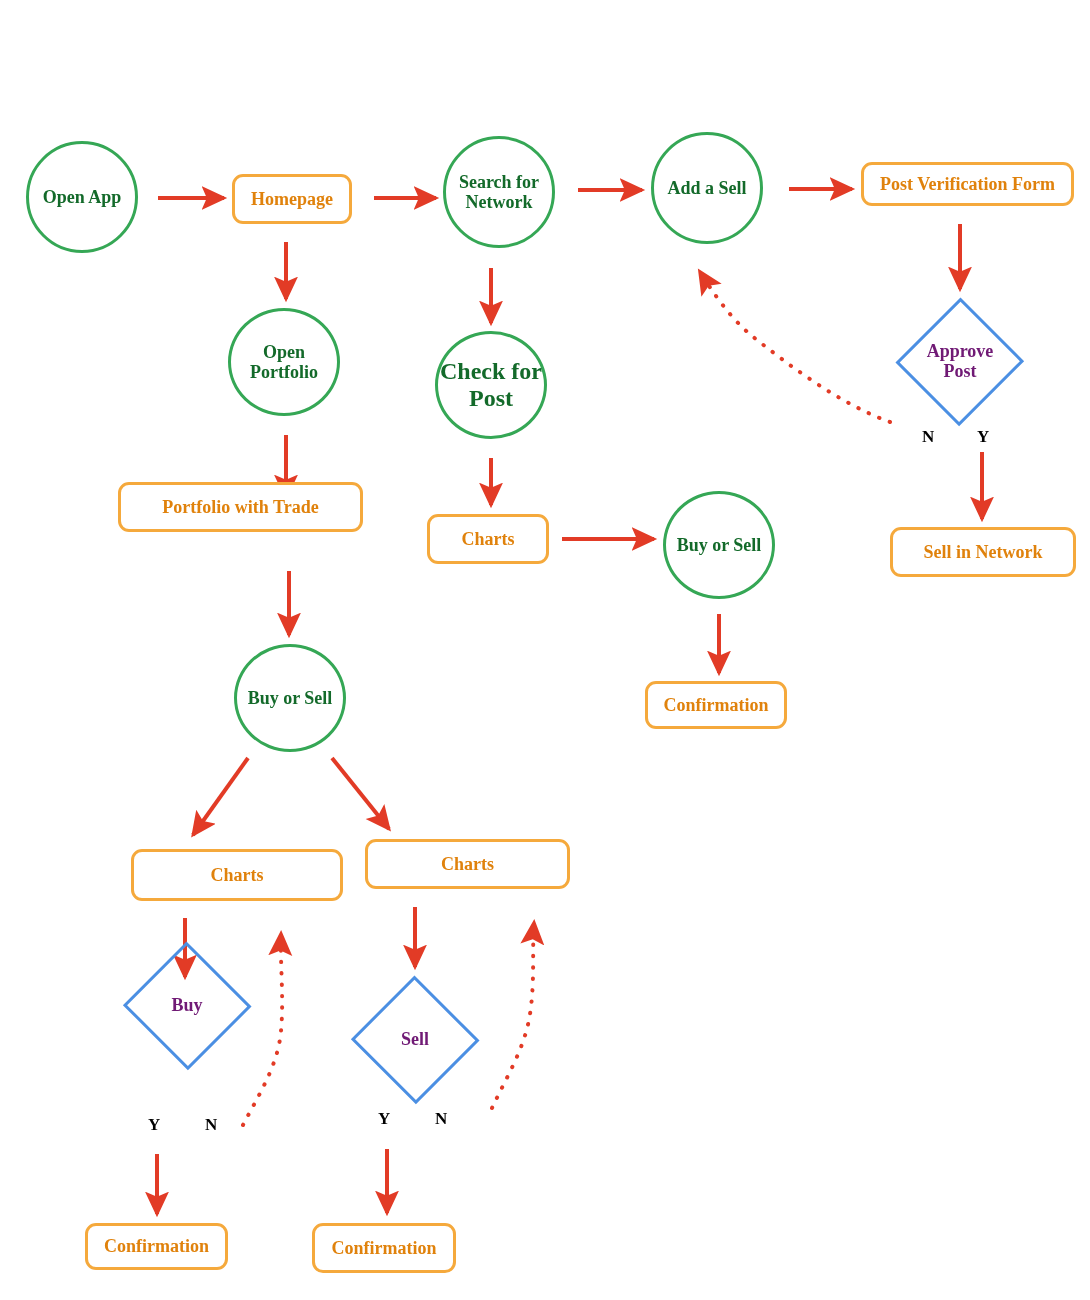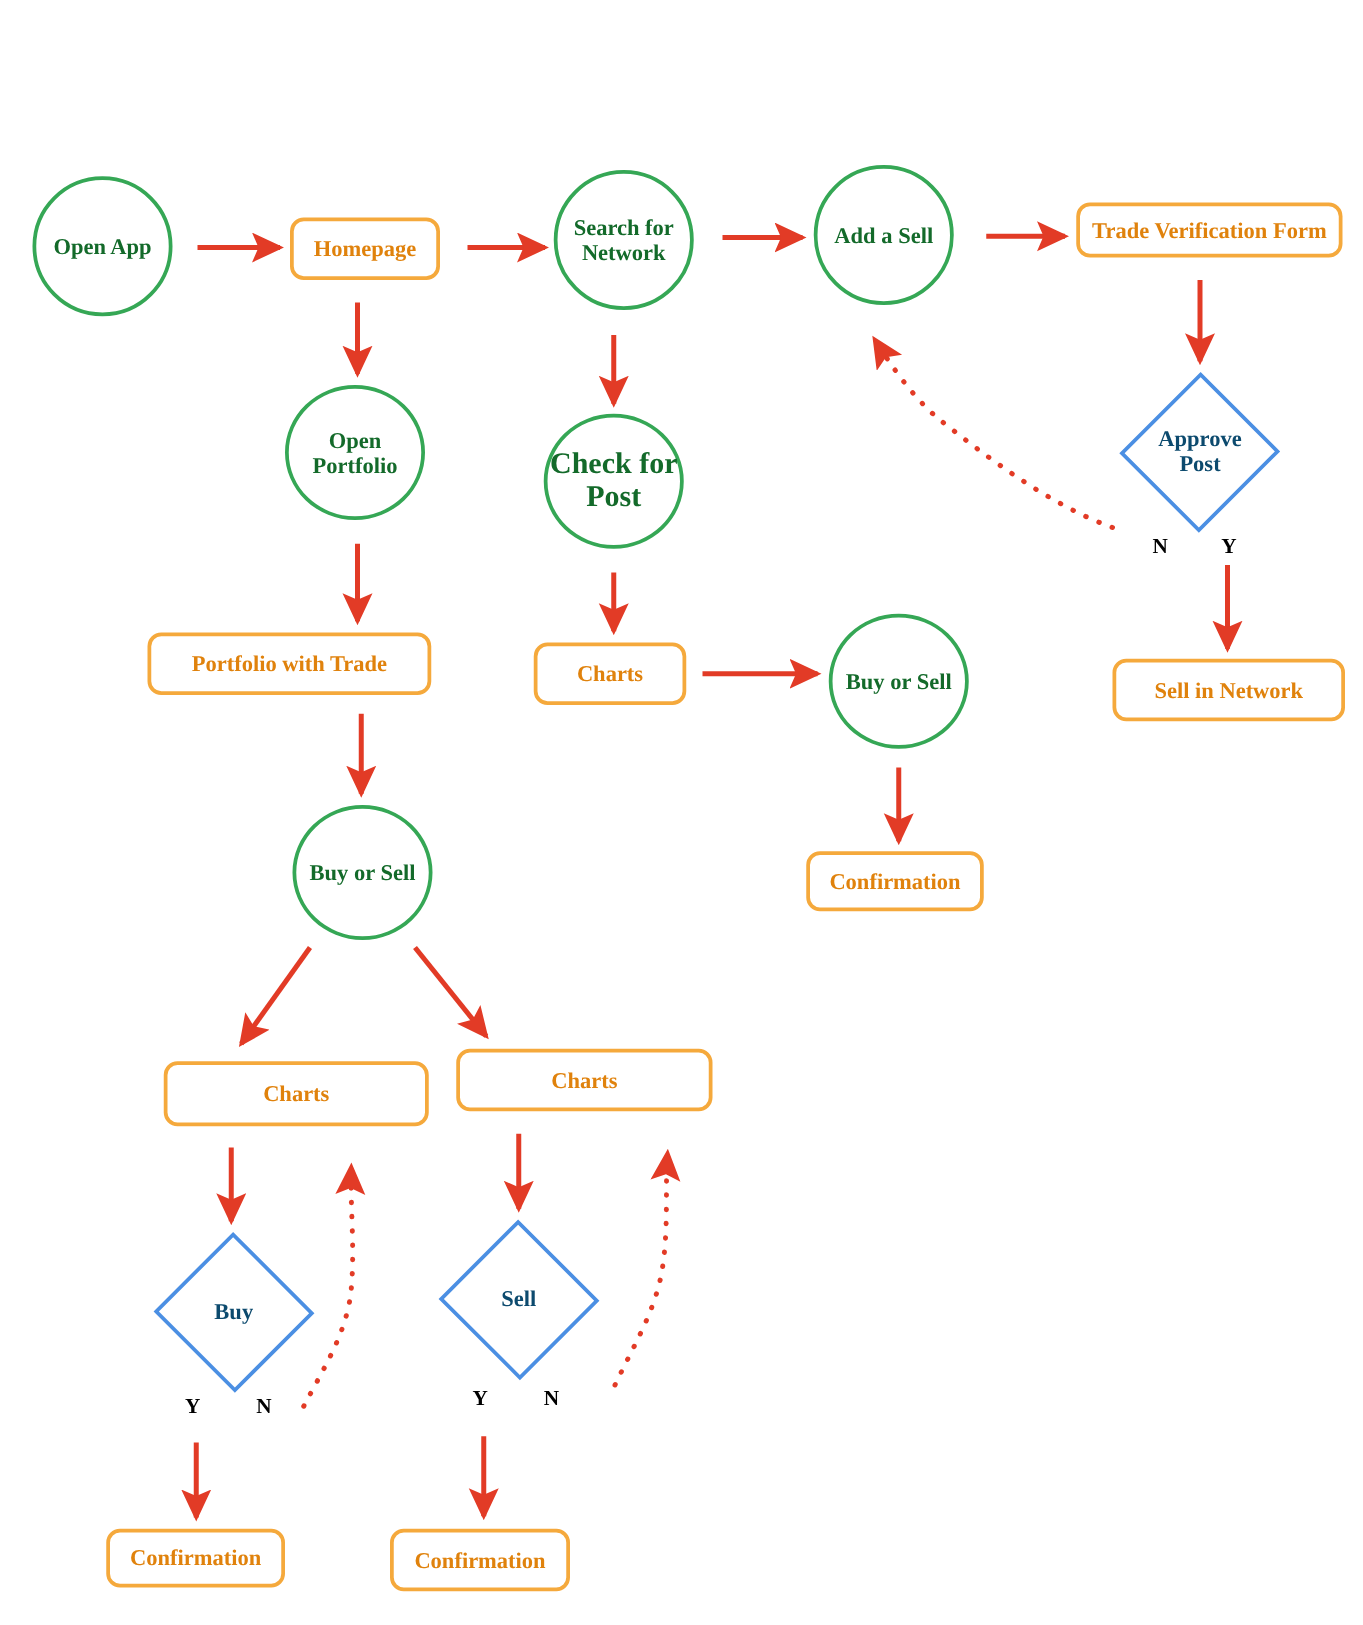--- a/index.html
+++ b/index.html
@@ -41,21 +41,21 @@
     background: #ffffff;
   }
   .node-box {
     border: 3px solid #F5A93C;
     border-radius: 11px;
     color: #E0820C;
     background: #ffffff;
   }
   .node-diamond {
     background: transparent;
-    color: #0c4a6e;
+    color: #701a75;
     justify-content: center;
   }
   .node-diamond .dia-shape {
     position: absolute;
     left: 50%;
     top: 50%;
     width: 70.7%;
     height: 70.7%;
     transform: translate(-50%, -50%) rotate(45deg);
     border: 3px solid #4B8FE3;
@@ -126,33 +126,33 @@
       <div class="node node-box" style="left: 232px; top: 128px; width: 120px; height: 50px; font-size: 18px;">
         <span>Homepage</span>
       </div>
       <div class="node node-circle" style="left: 443px; top: 90px; width: 112px; height: 112px; font-size: 18px;">
         <span>Search for<br>Network</span>
       </div>
       <div class="node node-circle" style="left: 651px; top: 86px; width: 112px; height: 112px; font-size: 18px;">
         <span>Add a Sell</span>
       </div>
       <div class="node node-box" style="left: 861px; top: 116px; width: 213px; height: 44px; font-size: 18px;">
-        <span>Trade Verification Form</span>
+        <span>Post Verification Form</span>
       </div>
       <div class="node node-circle" style="left: 228px; top: 262px; width: 112px; height: 108px; font-size: 18px;">
         <span>Open<br>Portfolio</span>
       </div>
       <div class="node node-circle" style="left: 435px; top: 285px; width: 112px; height: 108px; font-size: 24px;">
         <span>Check for<br>Post</span>
       </div>
       <div class="node node-diamond" style="left: 896px; top: 251px; width: 128px; height: 130px; font-size: 18px;">
         <div class="dia-shape"></div>
         <div class="dia-label">Approve<br>Post</div>
       </div>
-      <div class="node node-box" style="left: 118px; top: 460px; width: 227px; height: 50px; font-size: 18px;">
+      <div class="node node-box" style="left: 118px; top: 436px; width: 245px; height: 50px; font-size: 18px;">
         <span>Portfolio with Trade</span>
       </div>
       <div class="node node-box" style="left: 427px; top: 468px; width: 122px; height: 50px; font-size: 18px;">
         <span>Charts</span>
       </div>
       <div class="node node-circle" style="left: 663px; top: 445px; width: 112px; height: 108px; font-size: 18px;">
         <span>Buy or Sell</span>
       </div>
       <div class="node node-box" style="left: 890px; top: 481px; width: 186px; height: 50px; font-size: 18px;">
         <span>Sell in Network</span>
@@ -162,21 +162,21 @@
       </div>
       <div class="node node-circle" style="left: 234px; top: 598px; width: 112px; height: 108px; font-size: 18px;">
         <span>Buy or Sell</span>
       </div>
       <div class="node node-box" style="left: 131px; top: 803px; width: 212px; height: 52px; font-size: 18px;">
         <span>Charts</span>
       </div>
       <div class="node node-box" style="left: 365px; top: 793px; width: 205px; height: 50px; font-size: 18px;">
         <span>Charts</span>
       </div>
-      <div class="node node-diamond" style="left: 122px; top: 940px; width: 130px; height: 128px; font-size: 18px;">
+      <div class="node node-diamond" style="left: 122px; top: 896px; width: 130px; height: 128px; font-size: 18px;">
         <div class="dia-shape"></div>
         <div class="dia-label">Buy</div>
       </div>
       <div class="node node-diamond" style="left: 350px; top: 930px; width: 130px; height: 128px; font-size: 18px;">
         <div class="dia-shape"></div>
         <div class="dia-label">Sell</div>
       </div>
       <div class="node node-box" style="left: 85px; top: 1177px; width: 143px; height: 47px; font-size: 18px;">
         <span>Confirmation</span>
       </div>

